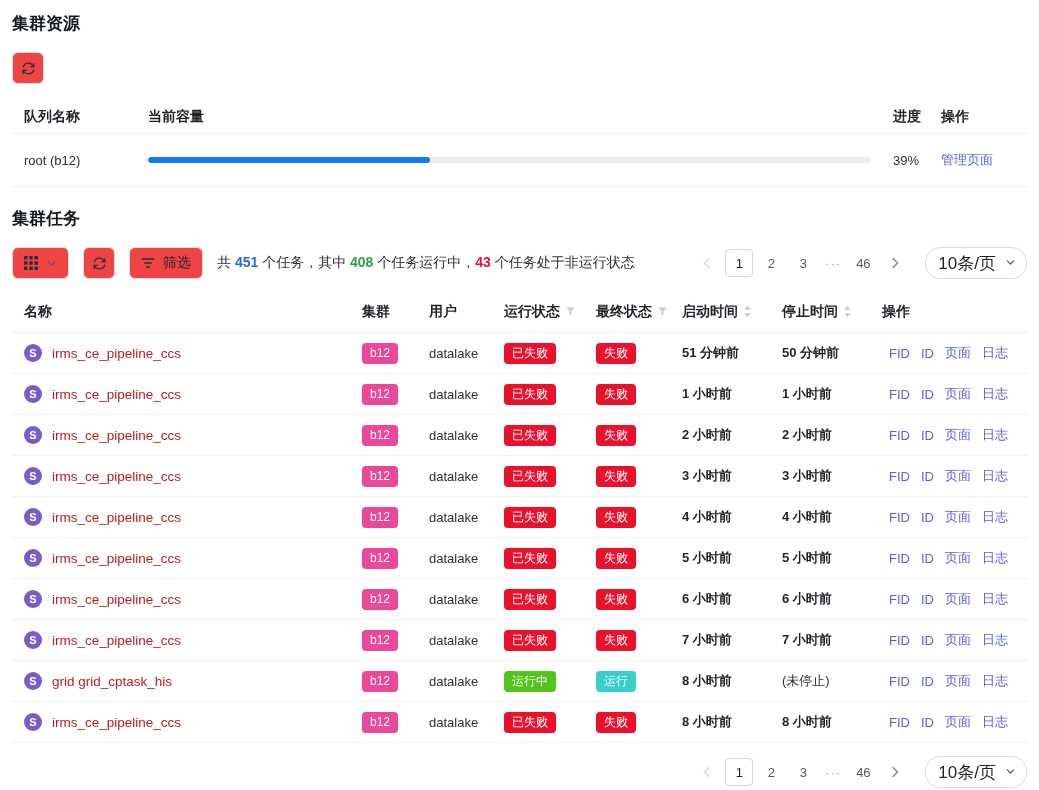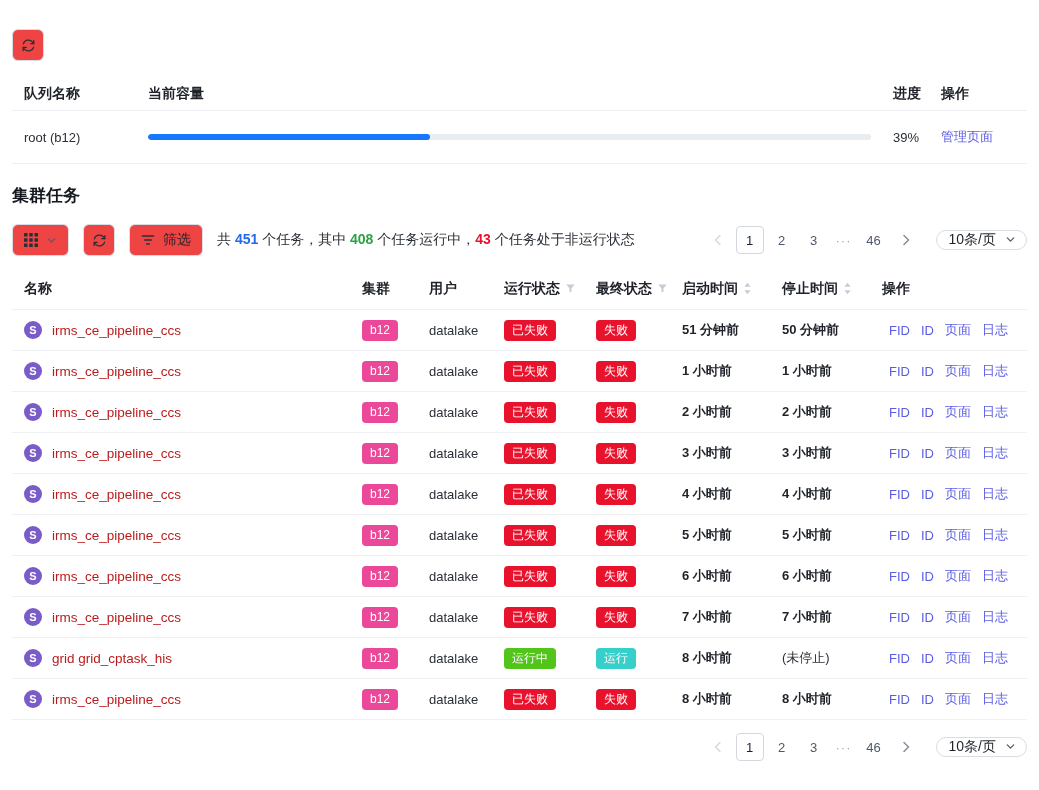--- a/index.html
+++ b/index.html
@@ -50,23 +50,23 @@
   .pg-btn {
     min-width: 28px; height: 28px; display: inline-flex; align-items: center; justify-content: center;
     background: #fff; border: none; border-radius: 4px; font-size: 13px; color: #4e5969;
     cursor: pointer; font-family: inherit;
   }
   .pg-num.active { border: 1px solid #d3d7de; color: #1f2329; font-weight: 500; }
   .pg-arrow { color: #8a909c; }
   .pg-arrow.disabled { color: #d6dae0; cursor: default; }
   .pg-ellipsis { min-width: 24px; text-align: center; color: #a0a6b1; font-size: 13px; letter-spacing: 1px; cursor: pointer; }
   .page-size {
-    display: inline-flex; align-items: center; gap: 9px; height: 20px;
+    display: inline-flex; align-items: center; gap: 9px; height: 32px;
     padding: 0 10px 0 12px; border: 1px solid #d8dce3; border-radius: 15px;
-    font-size: 14px; color: #1f2329; cursor: pointer; background: #fff;
+    font-size: 17px; color: #1f2329; cursor: pointer; background: #fff;
   }
 
   
   .task-header, .task-row {
     display: grid; grid-template-columns: 338px 67px 75px 92px 86px 100px 100px 1fr;
     align-items: center; padding: 0 12px; border-bottom: 1px solid #eef0f3;
   }
   .task-header { height: 42px; font-weight: 600; font-size: 14px; color: #1f2329; }
   .task-row { height: 41px; font-size: 13px; color: #2a2f36; }
   .th-cell { display: flex; align-items: center; gap: 5px; }
@@ -93,20 +93,21 @@
   .time-cell.plain-time { font-weight: 400; color: #2a2f36; }
   .actions-cell { display: flex; align-items: center; gap: 11px; justify-content: center; }
   .action-link { color: #5b5ce2; cursor: pointer; font-size: 13px; text-decoration: none; }
 
   .bottom-bar { display: flex; justify-content: flex-end; align-items: center; gap: 16px; margin-top: 13px; }
 </style>
 </head>
 <body>
 
 <section>
+  <h2 class="section-title">集群资源</h2>
 
   <div class="res-refresh-row">
     <button class="btn icon-btn">
       <span>
         <svg width="15" height="15" viewBox="0 0 24 24" fill="none" stroke="#2a2f36" stroke-width="2" stroke-linecap="round" stroke-linejoin="round">
           <path d="M20.5 4v5h-5"></path>
             <path d="M3.5 20v-5h5"></path>
           <path d="M3.8 9.5a8.5 8.5 0 0 1 14.6-3.2l2.1 2.7"></path>
           <path d="M20.2 14.5a8.5 8.5 0 0 1-14.6 3.2l-2.1-2.7"></path>
         </svg>

